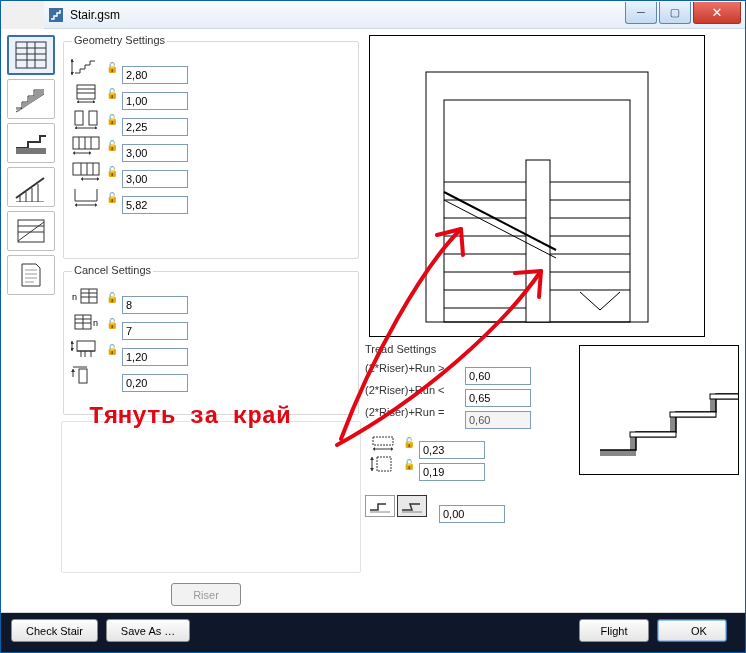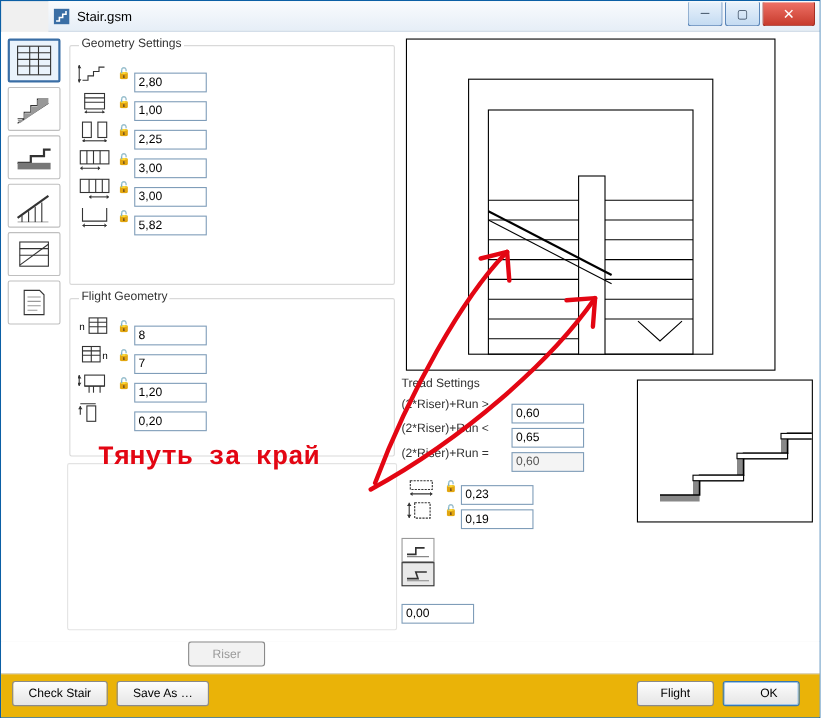--- a/index.html
+++ b/index.html
@@ -32,26 +32,26 @@
   .numinput.ro { background:#f4f4f4; color:#555; }
 
   .rightcol { flex:1; display:flex; flex-direction:column; }
   .preview { width:336px; height:302px; border:1px solid #000; background:#fff; align-self:flex-start; margin-left:4px; position:relative; }
   .treadpanel { margin-top:6px; display:flex; gap:7px; }
   .treadleft { flex:1; }
   .treadlabel { font-size:11px; color:#333; margin-bottom:2px; }
   .trow { display:flex; align-items:center; height:22px; font-size:11px; color:#333; }
   .trow .tlabel { width:100px; }
   .treadright { width:160px; height:130px; border:1px solid #000; margin-top:2px; position:relative; background:#fff; overflow:hidden; }
-  .nosinggroup { display:flex; align-items:flex-start; margin-top:14px;flex-direction:column; }
+  .nosinggroup { display:flex; align-items:center; margin-top:14px; }
   .nosingbtn { width:30px; height:22px; border:1px solid #999; background:#fff; margin-right:2px; display:flex; align-items:center; justify-content:center; }
   .nosingbtn.selected { border:1px solid #333; background:#e9e9e9; }
 
   
-  .buttonbar { height:40px; display:flex; align-items:center; padding:0 10px 4px 10px; background:#eab308; border-top:1px solid #d9d9d9; }
+  .buttonbar { height:40px; display:flex; align-items:center; padding:0 10px 4px 10px; background:#0f172a; border-top:1px solid #d9d9d9; }
   .btn { height:23px; padding:0 14px; border:1px solid #8a8a8a; background:linear-gradient(#fdfdfd,#e5e5e5); border-radius:3px; font-size:11px; margin-right:8px; cursor:default; min-width:70px;}
   .btn:disabled { color:#9a9a9a; background:#f2f2f2; }
   .spacer { flex:1; }
   .btn.ok { border:1px solid #3877b1; box-shadow:0 0 0 1px #9cc4ea inset;padding-left:28px; }
 
   
   .annotation-text { position:absolute; left:88px; top:374px; font-family:Liberation Mono, monospace; font-weight:bold; font-size:24px; color:#e30613; pointer-events:none; }
   .arrows { position:absolute; left:0; top:0; pointer-events:none; }
 </style>
 </head>
@@ -204,21 +204,21 @@
                 <line x1="4" y1="18" x2="26" y2="18" stroke="#333"></line>
                 <path d="M4 18l2-2v4z M26 18l-2-2v4z" fill="#333"></path>
               </svg>
             </span>
           <span class="lockicon">🔓</span>
           <input class="numinput" value="5,82" style="">
         </div>
       </fieldset>
 
       <fieldset class="group" style="height:150px;">
-        <legend class="grouplabel">Flight Geometry</legend>
+        <legend class="grouplabel">Cancel Settings</legend>
         <div class="row">
           <span class="paramicon">
               <svg width="30" height="20" viewBox="0 0 30 20">
                 <text x="1" y="13" font-size="9">n</text>
                 <rect x="10" y="2" width="16" height="14" fill="none" stroke="#333"></rect>
                 <line x1="10" y1="6" x2="26" y2="6" stroke="#333"></line>
                 <line x1="10" y1="10" x2="26" y2="10" stroke="#333"></line>
                 <line x1="18" y1="2" x2="18" y2="16" stroke="#333"></line>
               </svg>
             </span>

